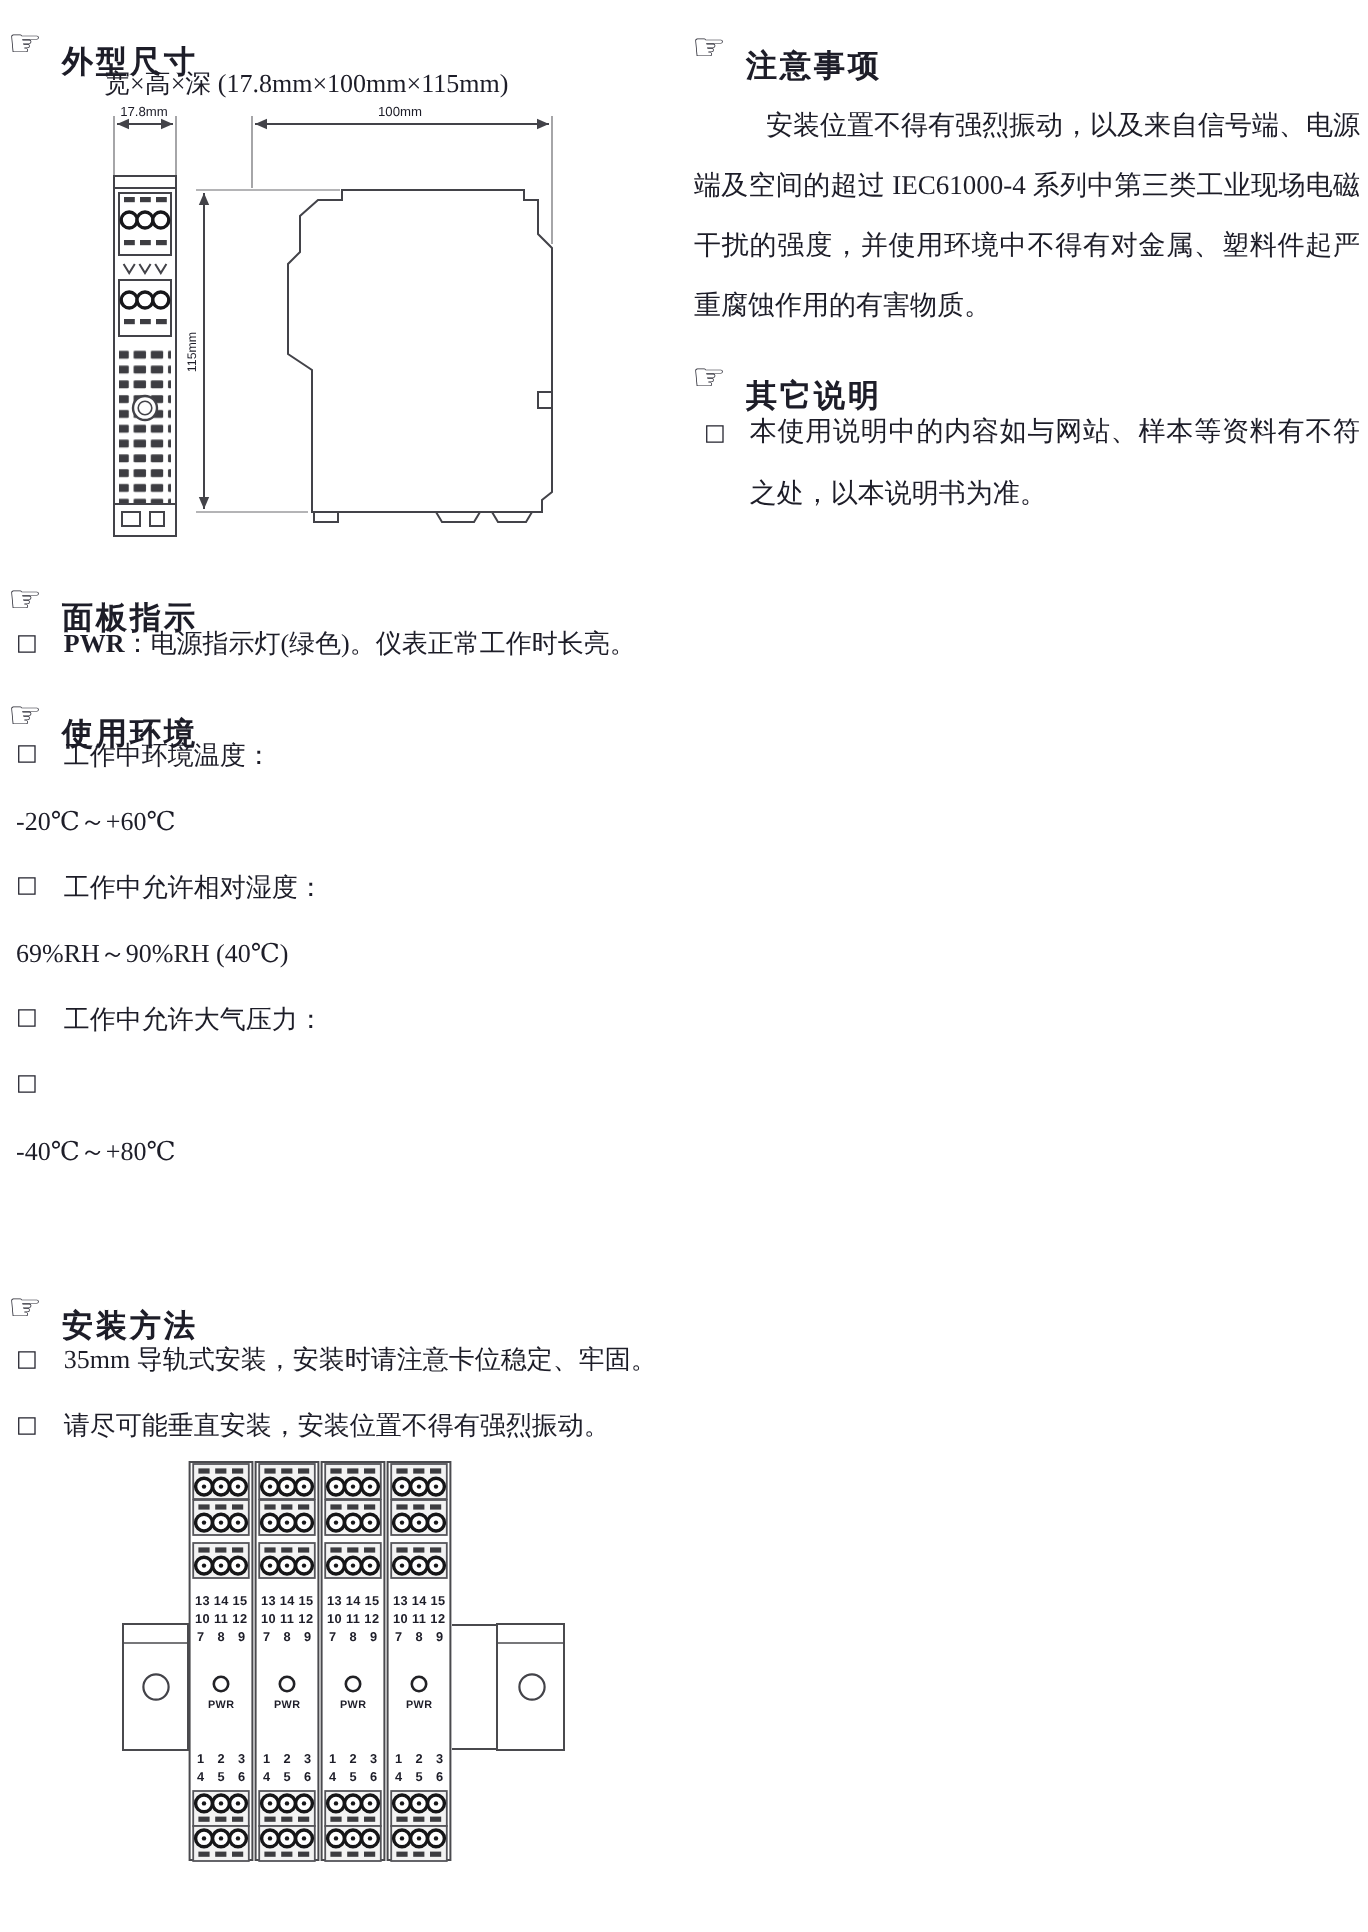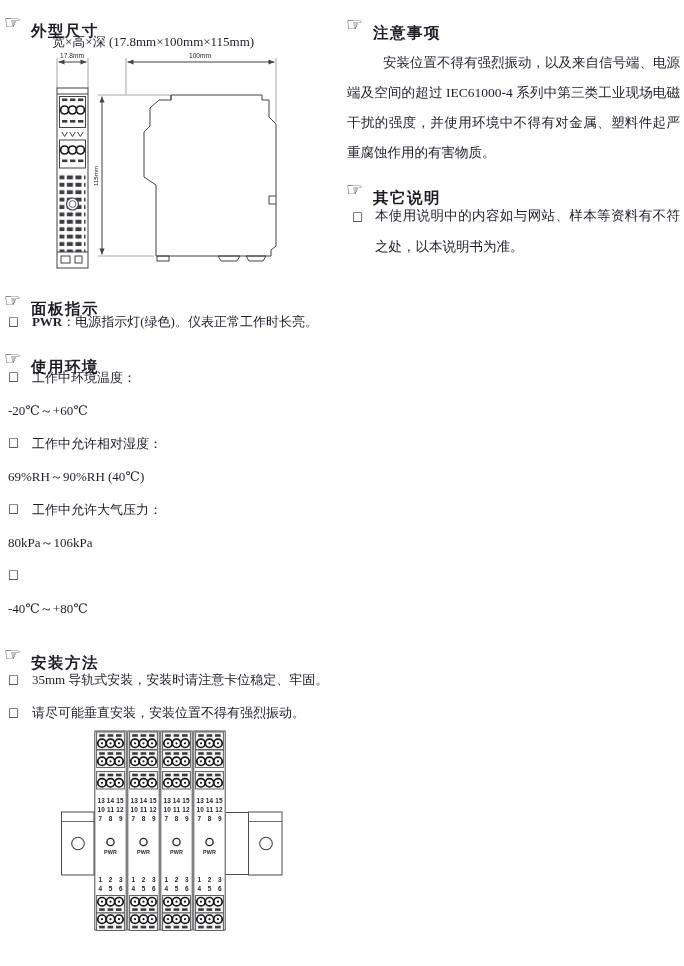--- a/index.html
+++ b/index.html
@@ -135,21 +135,20 @@
     <div class="envval">-20℃～+60℃</div>
     <div class="envrow">
       <span class="bu" style="font-family:'DejaVu Sans',sans-serif;font-size:11.5px;">□</span>
       <span>工作中允许相对湿度：</span>
     </div>
     <div class="envval">69%RH～90%RH (40℃)</div>
     <div class="envrow">
       <span class="bu" style="font-family:'DejaVu Sans',sans-serif;font-size:11.5px;">□</span>
       <span>工作中允许大气压力：</span>
     </div>
-    <div class="envval">80kPa～106kPa</div>
     <div class="envrow">
       <span class="bu" style="font-family:'DejaVu Sans',sans-serif;font-size:11.5px;">□</span>
     </div>
     <div class="envval">-40℃～+80℃</div>
   </div>
 
   <div class="sec" style="left:4px;top:637px;">
     <span class="mk">☞</span>
     <span class="tt">安装方法</span>
   </div>

